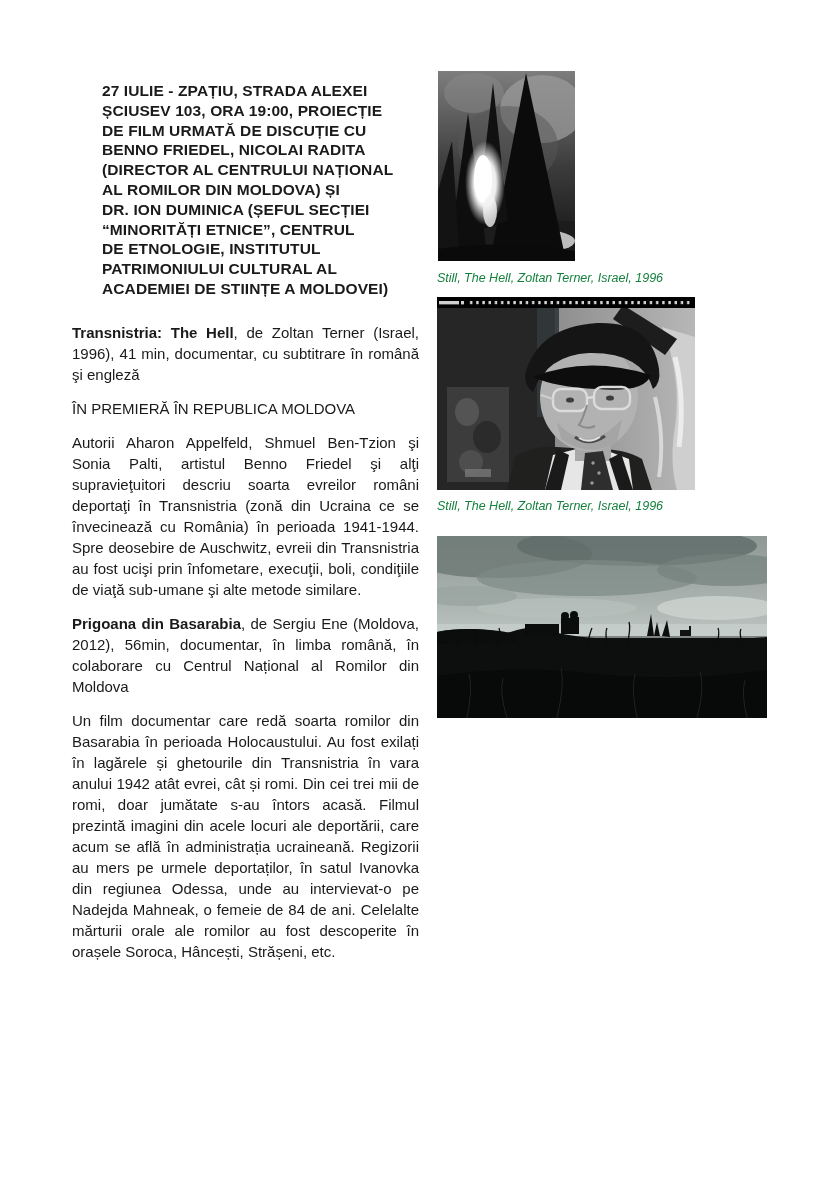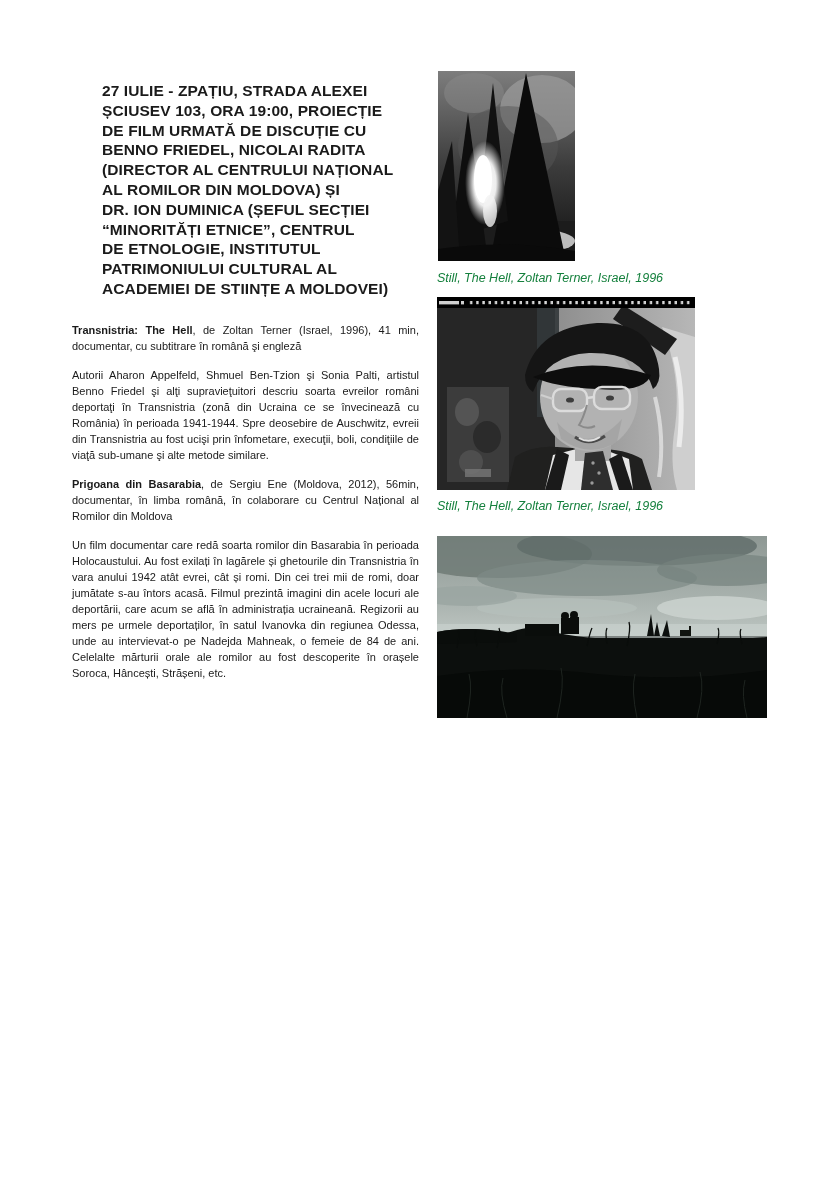--- a/index.html
+++ b/index.html
@@ -14,21 +14,21 @@
   .event-bar { width:8px; background:#000; flex:0 0 8px; }
   .event-text {
     margin-left:15px; width:328px;
     font-weight:bold; font-size:15.5px; line-height:19.8px;
     white-space:pre-line; letter-spacing:0.1px;
   }
 
   
   .copy {
     position:absolute; left:72px; top:322px; width:347px;
-    font-size:11px; line-height:16px; text-align:justify;
+    font-size:15px; line-height:21px; text-align:justify;
   }
   .copy p { margin:0 0 13px 0; }
   .copy p.premiere { text-align:left; }
 
   
   .photo { position:absolute; line-height:0; }
   .photo svg { display:block; }
   .photo1 { left:438px; top:71px;  width:137px; height:190px; }
   .photo2 { left:437px; top:297px; width:258px; height:193px; }
   .photo3 { left:437px; top:536px; width:330px; height:182px; }
@@ -57,20 +57,21 @@
 DR. ION DUMINICA (ȘEFUL SECȚIEI
 “MINORITĂȚI ETNICE”, CENTRUL
 DE ETNOLOGIE, INSTITUTUL
 PATRIMONIULUI CULTURAL AL
 ACADEMIEI DE STIINȚE A MOLDOVEI)</div>
   </header>
 
   <main class="copy">
     <p><b>Transnistria: The Hell</b><span>, de Zoltan Terner (Israel, 1996), 41 min, documentar, cu subtitrare în română şi engleză</span></p>
 
+    <p class="premiere">ÎN PREMIERĂ ÎN REPUBLICA MOLDOVA</p>
 
     <p>Autorii Aharon Appelfeld, Shmuel Ben-Tzion şi Sonia Palti, artistul Benno Friedel şi alţi supravieţuitori descriu soarta evreilor români deportaţi în Transnistria (zonă din Ucraina ce se învecinează cu România) în perioada 1941-1944. Spre deosebire de Auschwitz, evreii din Transnistria au fost ucişi prin înfometare, execuţii, boli, condiţiile de viaţă sub-umane şi alte metode similare.</p>
 
     <p><b>Prigoana din Basarabia</b><span>, de Sergiu Ene (Moldova, 2012), 56min, documentar, în limba română, în colaborare cu Centrul Național al Romilor din Moldova</span></p>
 
     <p>Un film documentar care redă soarta romilor din Basarabia în perioada Holocaustului. Au fost exilați în lagărele și ghetourile din Transnistria în vara anului 1942 atât evrei, cât și romi. Din cei trei mii de romi, doar jumătate s-au întors acasă. Filmul prezintă imagini din acele locuri ale deportării, care acum se află în administrația ucraineană. Regizorii au mers pe urmele deportaților, în satul Ivanovka din regiunea Odessa, unde au intervievat-o pe Nadejda Mahneak, o femeie de 84 de ani. Celelalte mărturii orale ale romilor au fost descoperite în orașele Soroca, Hâncești, Strășeni, etc.</p>
   </main>
 
   <div class="photo photo1">
     <svg width="137" height="190" viewBox="0 0 137 190" preserveAspectRatio="none" xmlns="http://www.w3.org/2000/svg">

